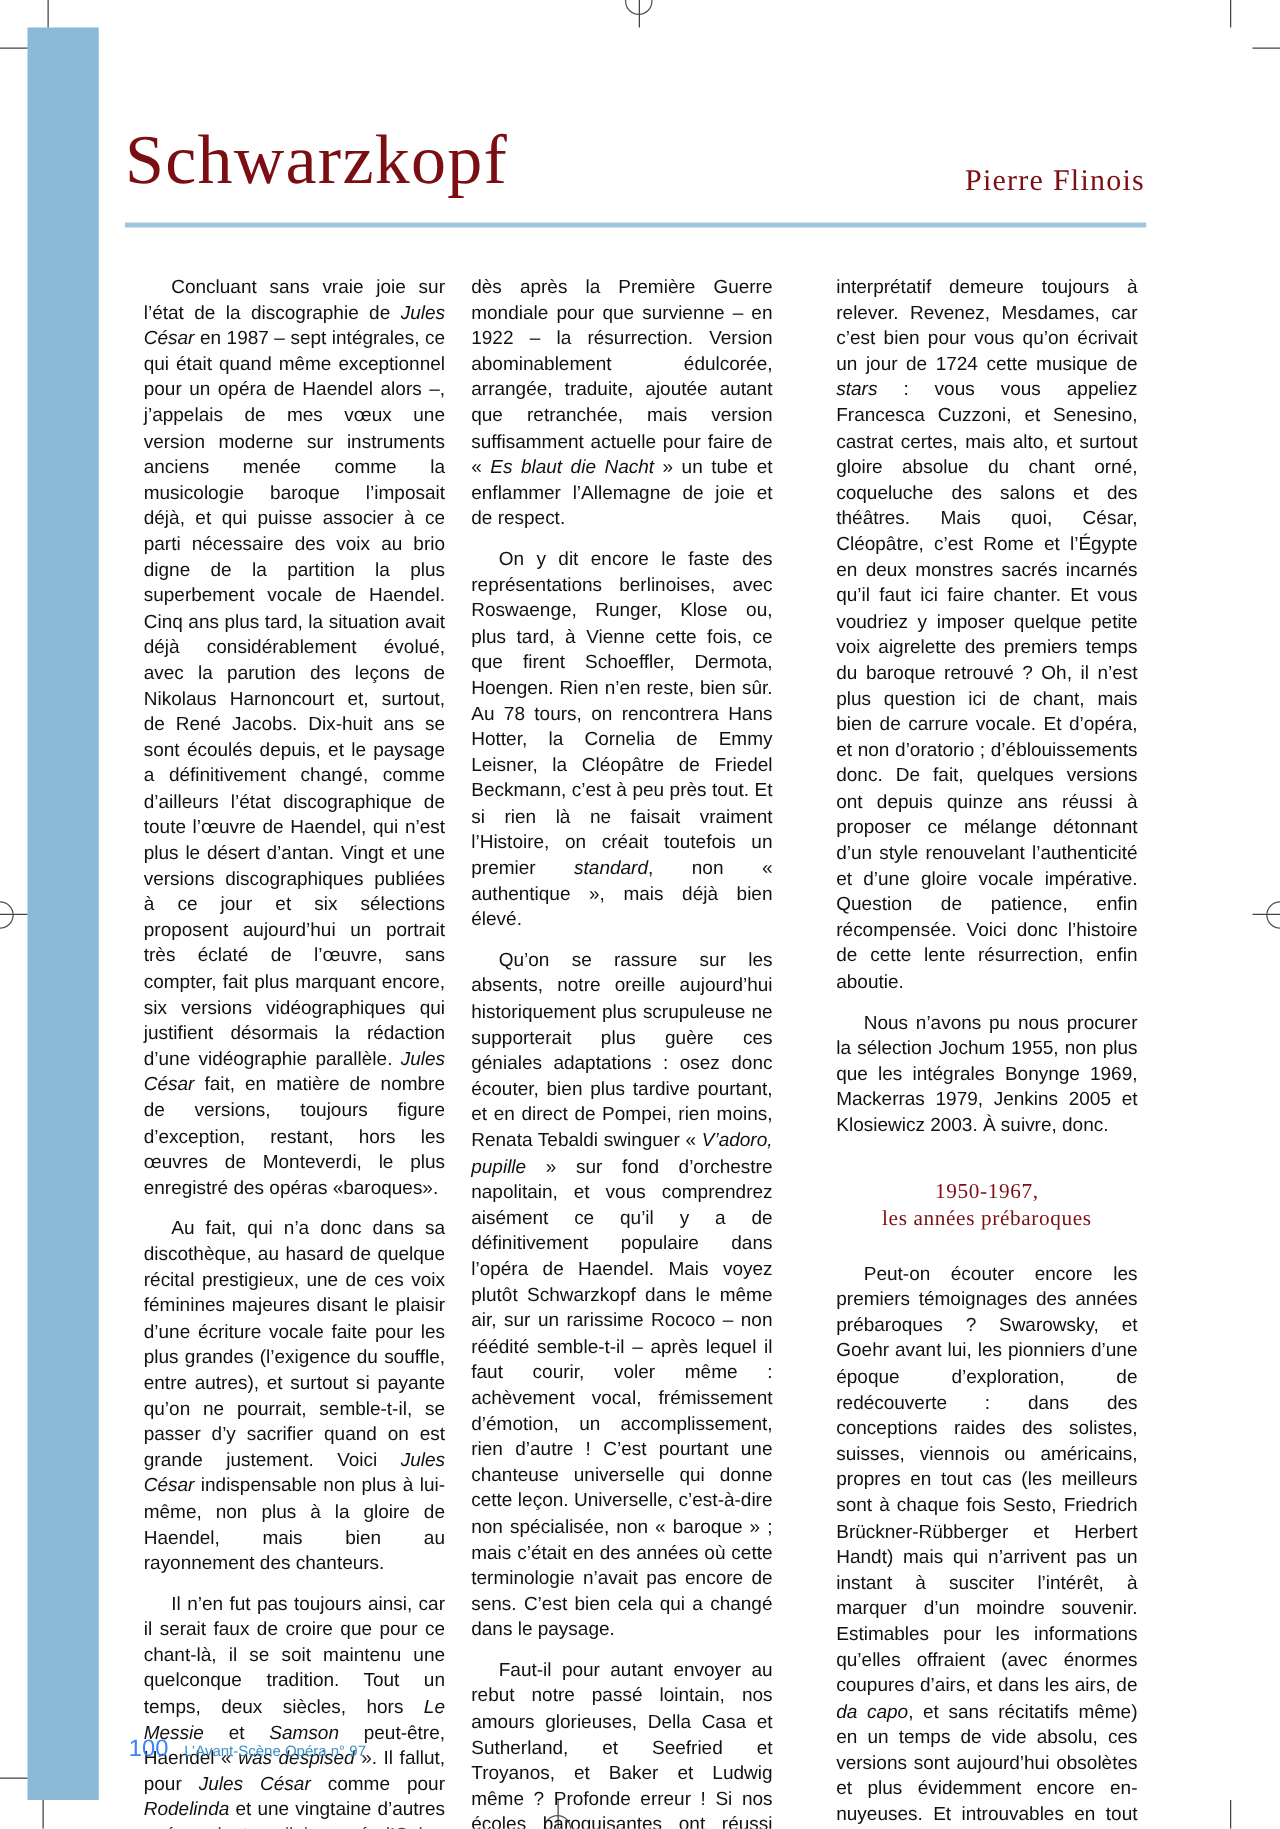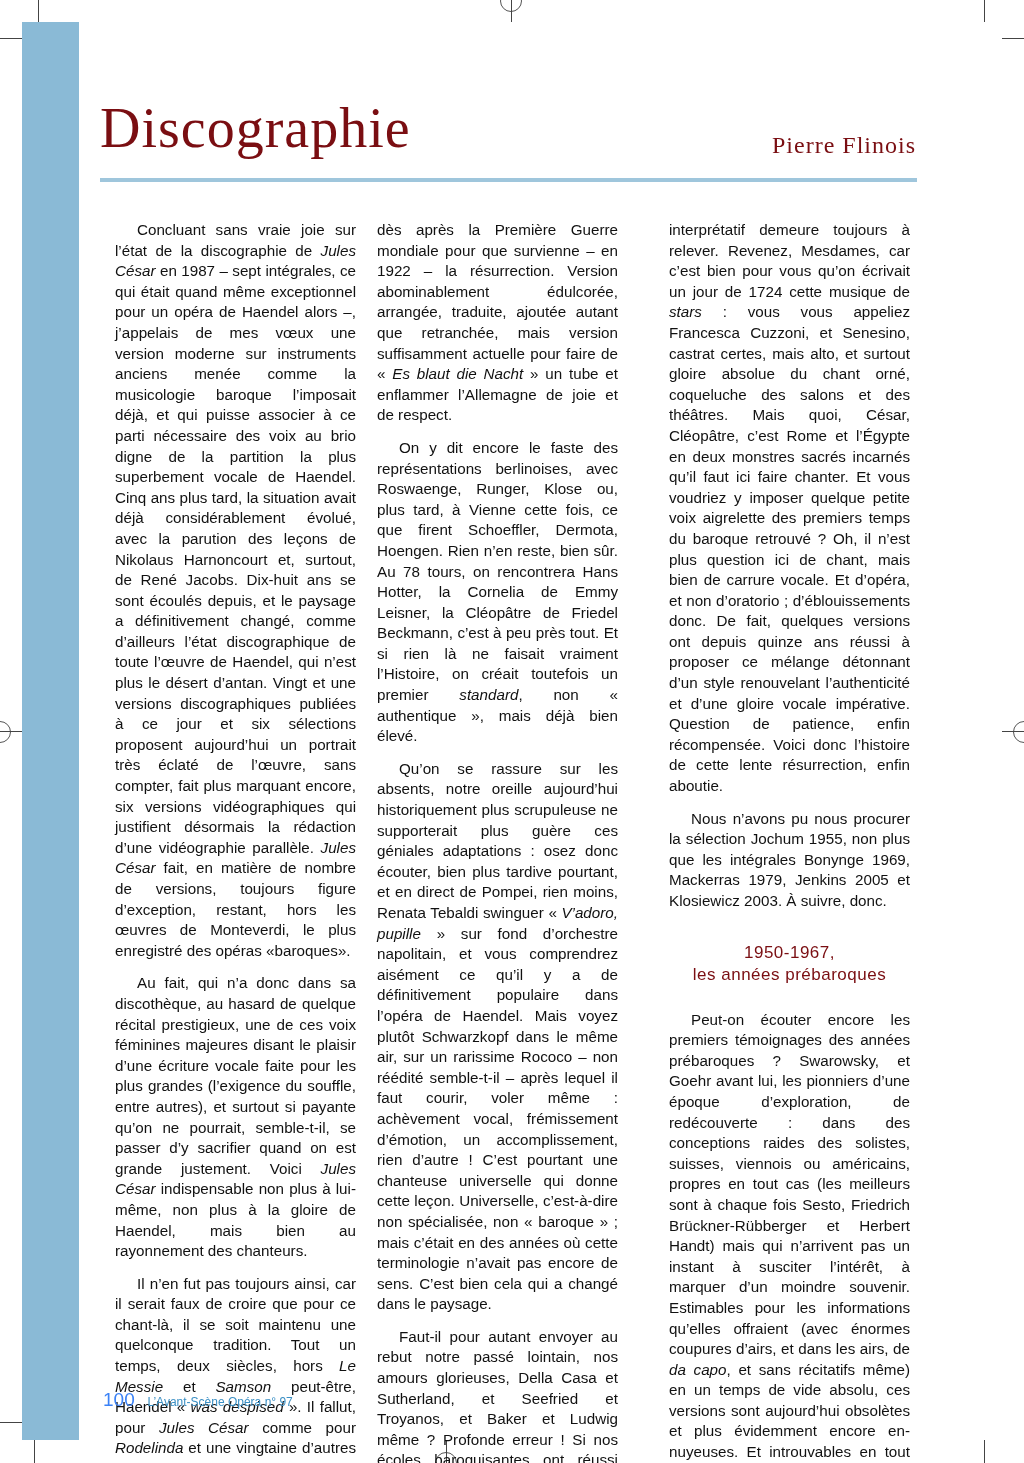--- a/index.html
+++ b/index.html
@@ -9,21 +9,21 @@
   .reg { position:absolute; width:22px; height:22px; border:1px solid #555; border-radius:50%; box-sizing:border-box; }
   .title { position:absolute; left:100px; top:100px; font-family:"Liberation Serif", serif; font-size:56px; color:#7a0e12; letter-spacing:1px; line-height:1; }
   .author { position:absolute; right:108px; top:132px; font-family:"Liberation Serif", serif; font-size:24px; color:#7a0e12; letter-spacing:1px; }
   .rule { position:absolute; left:100px; top:178px; width:817px; height:4px; background:#9fc6dc; }
   .col { position:absolute; top:208px; width:265px; font-size:15.2px; line-height:20.6px; text-align:justify; hyphens:manual; }
   .col p { margin:12px; text-indent:22px; }
   .col p.noindent { text-indent:0; }
   .c1 { left:103px; }
   .c2 { left:365px; }
   .c3 { left:657px; }
-  .subhead { font-family:Liberation Sans, sans-serif; color:#7a0e12; text-align:center; font-size:17px; line-height:22px; margin:30px 0 24px 0; letter-spacing:0.5px; }
+  .subhead { font-family:Liberation Serif, serif; color:#7a0e12; text-align:center; font-size:17px; line-height:22px; margin:30px 0 24px 0; letter-spacing:0.5px; }
   i { font-style:italic; }
   .footer { position:absolute; left:103px; top:1389px; font-size:17px; }
   .footer .num { color:#3b82f6; font-size:19px; margin-right:8px; }
   .footer .pub { color:#3a8fc4; font-size:12px; }
 </style>
 </head>
 <body>
 
 <div class="sidebar-bar"></div>
 <div class="crop" style="left:38px;top:0;width:1px;height:22px;"></div>
@@ -35,21 +35,21 @@
 <div class="crop" style="left:984px;top:1440px;width:1px;height:23px;"></div>
 <div class="reg" style="left:500px;top:-10px;"></div>
 <div class="crop" style="left:511px;top:0;width:1px;height:22px;"></div>
 <div class="reg" style="left:-11px;top:721px;"></div>
 <div class="crop" style="left:0;top:731px;width:22px;height:1px;"></div>
 <div class="reg" style="left:1013px;top:721px;"></div>
 <div class="crop" style="left:1002px;top:731px;width:22px;height:1px;"></div>
 <div class="reg" style="left:435px;top:1452px;"></div>
 <div class="crop" style="left:446px;top:1440px;width:1px;height:23px;"></div>
 
-<h1 class="title" style="margin:0;font-weight:normal;">Discographie</h1>
+<h1 class="title" style="margin:0;font-weight:normal;">Schwarzkopf</h1>
 <div class="author">Pierre Flinois</div>
 <div class="rule"></div>
 
 <div class="col c1">
   <p>Concluant sans vraie joie sur l’état de la discographie de <i>Jules César</i> en 1987 – sept intégrales, ce qui était quand même exceptionnel pour un opéra de Haendel alors –, j’appelais de mes vœux une version moderne sur instruments anciens menée comme la musicologie baroque l’imposait déjà, et qui puisse associer à ce parti nécessaire des voix au brio digne de la partition la plus superbement vocale de Haendel. Cinq ans plus tard, la situation avait déjà considérablement évolué, avec la parution des leçons de Nikolaus Harnoncourt et, surtout, de René Jacobs. Dix-huit ans se sont écoulés depuis, et le paysage a définitivement changé, comme d’ailleurs l’état discographique de toute l’œuvre de Haendel, qui n’est plus le désert d’antan. Vingt et une versions discographiques publiées à ce jour et six sélections proposent aujourd’hui un portrait très éclaté de l’œuvre, sans compter, fait plus marquant encore, six versions vidéographiques qui justifient désormais la rédaction d’une vidéographie parallèle. <i>Jules César</i> fait, en matière de nombre de versions, toujours figure d’exception, restant, hors les œuvres de Monteverdi, le plus enregistré des opéras «baroques».</p>
   <p>Au fait, qui n’a donc dans sa discothèque, au hasard de quelque récital prestigieux, une de ces voix féminines majeures disant le plaisir d’une écriture vocale faite pour les plus grandes (l’exigence du souffle, entre autres), et surtout si payante qu’on ne pourrait, semble-t-il, se passer d’y sacrifier quand on est grande justement. Voici <i>Jules César</i> indispensable non plus à lui-même, non plus à la gloire de Haendel, mais bien au rayonnement des chanteurs.</p>
   <p>Il n’en fut pas toujours ainsi, car il serait faux de croire que pour ce chant-là, il se soit maintenu une quelconque tradition. Tout un temps, deux siècles, hors <i>Le Messie</i> et <i>Samson</i> peut-être, Haendel « <i>was despised</i> ». Il fallut, pour <i>Jules César</i> comme pour <i>Rodelinda</i> et une vingtaine d’autres opéras, le travail insensé d’Oskar Hagen à Göttingen</p>
 </div>
 
 <div class="col c2">

